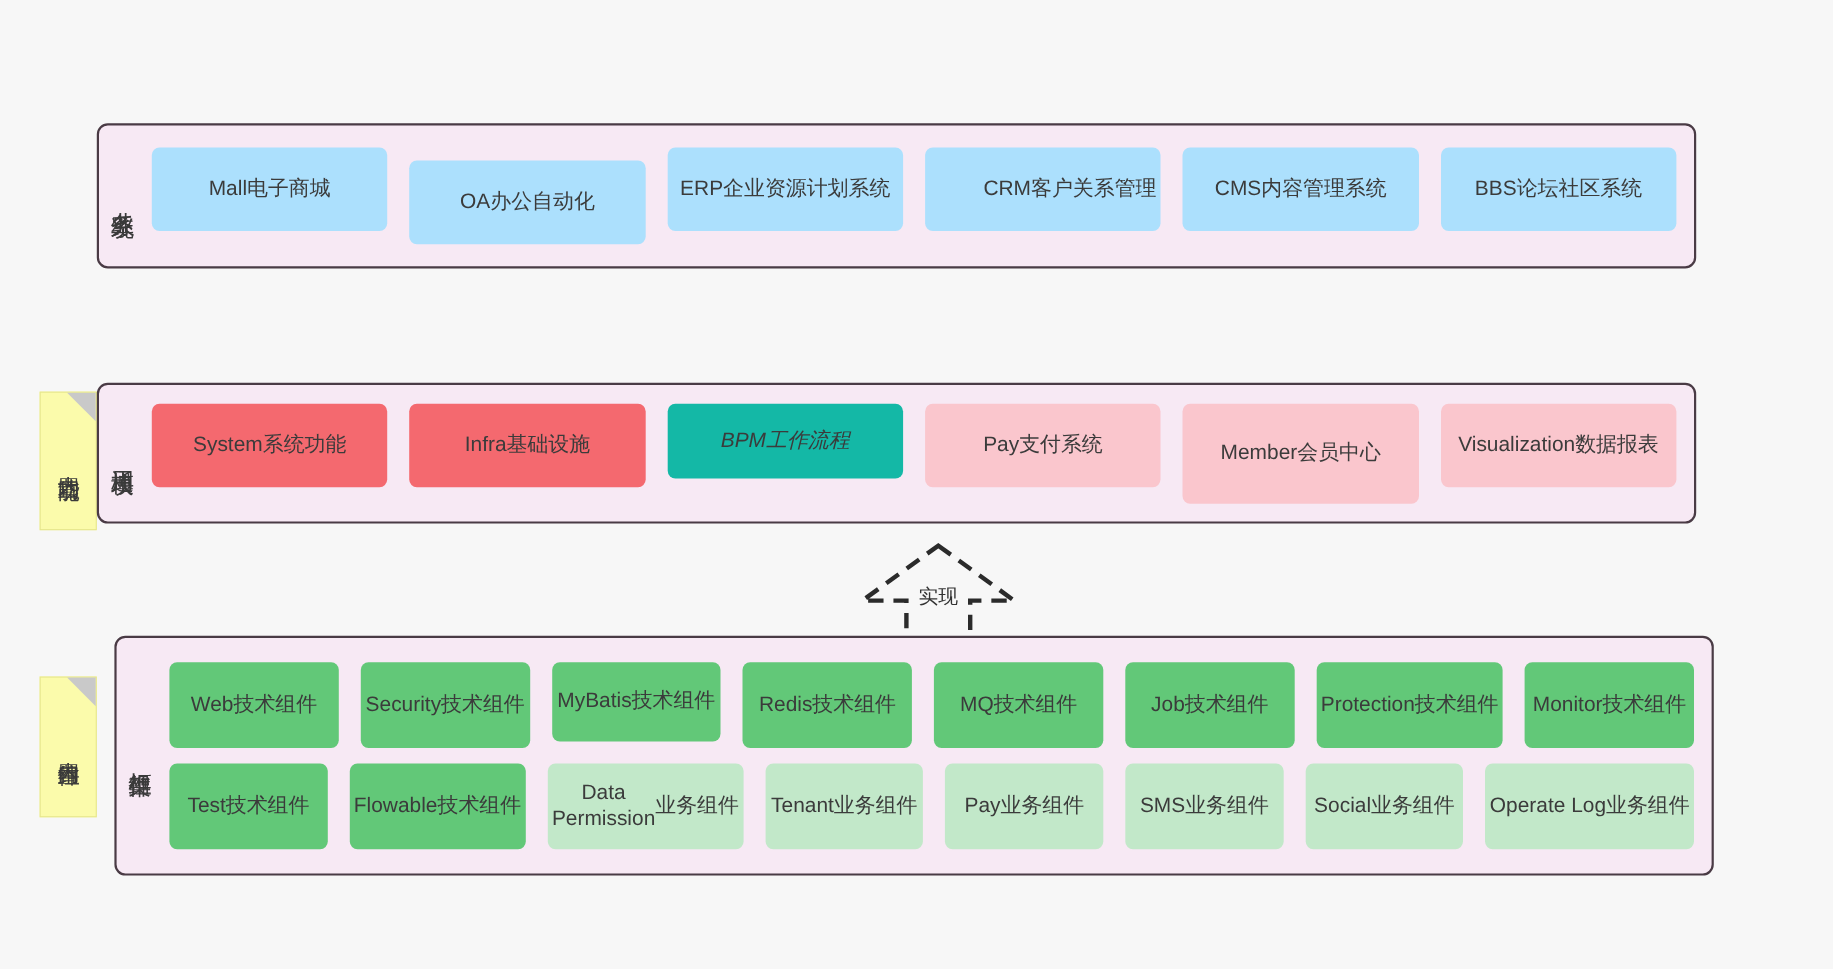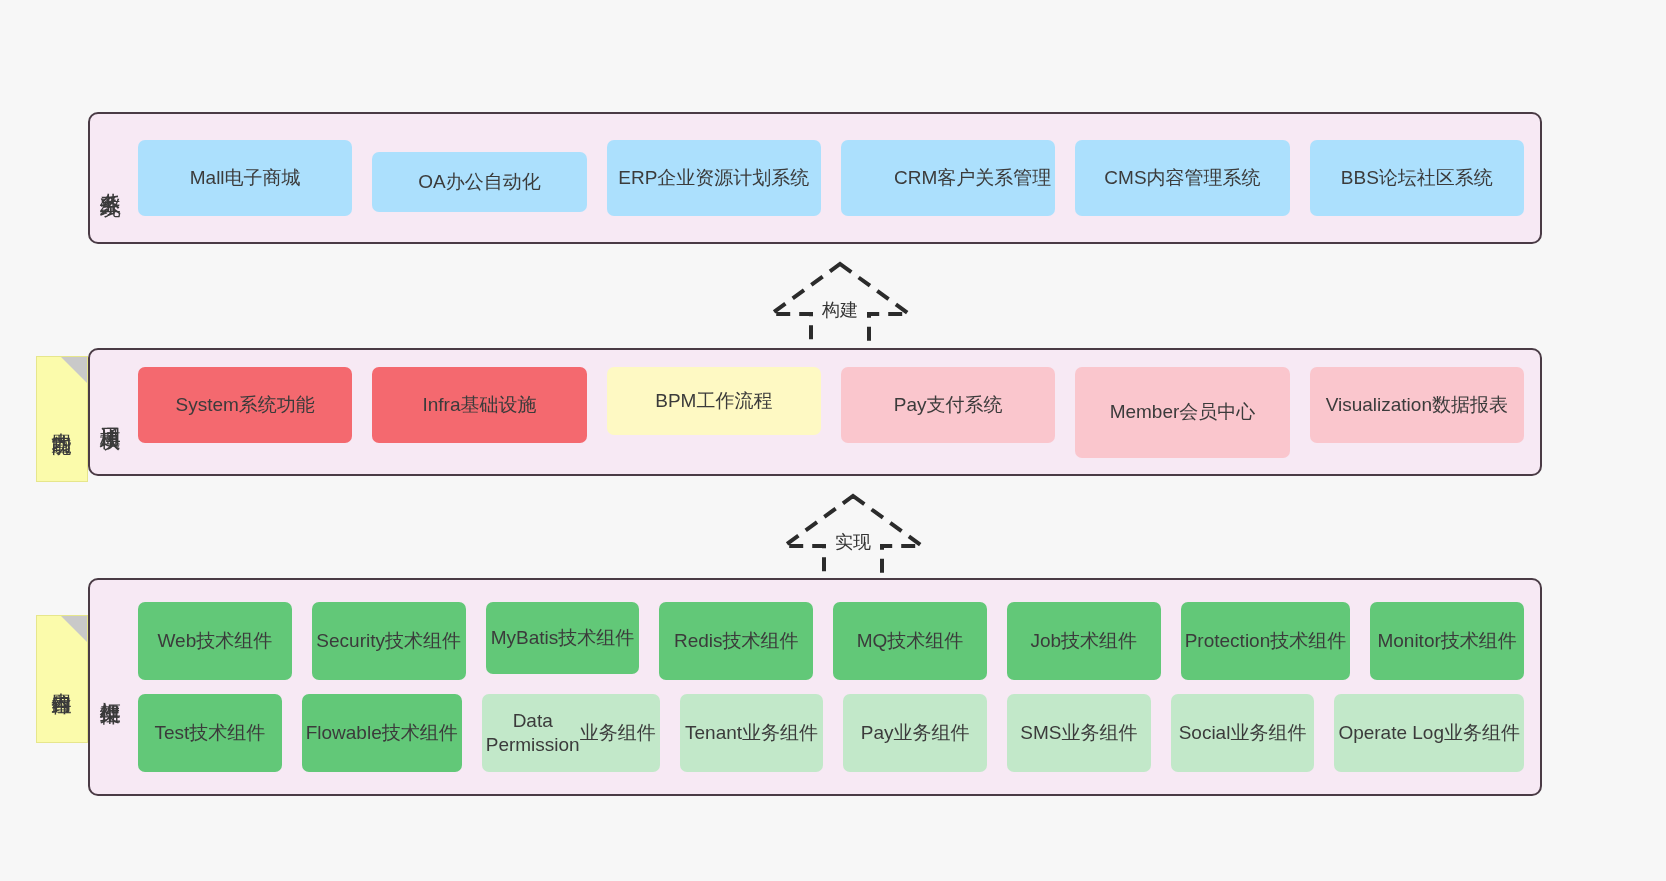--- a/index.html
+++ b/index.html
@@ -134,21 +134,21 @@
 <div id="stage">
 
   <div class="layer" id="layer-business" style="left:88px; top:112px; width:1454px; height:132px;">
     <div class="layer-title">业务系统</div>
     <div class="cards">
       <div class="card-row">
         <div class="card" style="background:#ace0fd; height:76px;">
           <span class="en">Mall</span>
           <span class="cn">电子商城</span>
         </div>
-        <div class="card" style="background:#ace0fd; height:60px;margin-top:12px;">
+        <div class="card" style="background:#ace0fd; height:76px;margin-top:12px;">
           <span class="en">OA</span>
           <span class="cn">办公自动化</span>
         </div>
         <div class="card" style="background:#ace0fd; height:76px;">
           <span class="en">ERP</span>
           <span class="cn">企业资源计划系统</span>
         </div>
         <div class="card" style="background:#ace0fd; height:76px;justify-content:flex-end;">
           <span class="en">CRM</span>
           <span class="cn">客户关系管理</span>
@@ -158,45 +158,39 @@
           <span class="cn">内容管理系统</span>
         </div>
         <div class="card" style="background:#ace0fd; height:76px;">
           <span class="en">BBS</span>
           <span class="cn">论坛社区系统</span>
         </div>
       </div>
     </div>
   </div>
 
-  <div class="arrow" style="left:765px; top:258px;">
-    <svg width="150" height="95" viewBox="0 0 150 95" fill="none">
-      <path d="M75 6 L144 56 L104 56 L104 92 L46 92 L46 56 L6 56 Z" stroke="#2b2b2b" stroke-width="4" fill="none" stroke-dasharray="14 9" stroke-linejoin="miter"></path>
-    </svg>
-    <div class="arrow-label">构建</div>
-  </div>
 
   <div class="note" style="left:36px; top:356px; width:52px; height:126px;">
     <span class="fold"></span>
     <span>内置功能</span>
   </div>
 
   <div class="layer" id="layer-common" style="left:88px; top:348px; width:1454px; height:128px;">
     <div class="layer-title">通用模块</div>
     <div class="cards">
       <div class="card-row">
         <div class="card" style="background:#f4696f; height:76px;">
           <span class="en">System</span>
           <span class="cn">系统功能</span>
         </div>
         <div class="card" style="background:#f4696f; height:76px;">
           <span class="en">Infra</span>
           <span class="cn">基础设施</span>
         </div>
-        <div class="card" style="background:#fef9c3; height:68px;">
+        <div class="card" style="background:#14b8a6; height:68px;font-style:italic;">
           <span class="en">BPM</span>
           <span class="cn">工作流程</span>
         </div>
         <div class="card" style="background:#fac6cd; height:76px;">
           <span class="en">Pay</span>
           <span class="cn">支付系统</span>
         </div>
         <div class="card" style="background:#fac6cd; height:91px;">
           <span class="en">Member</span>
           <span class="cn">会员中心</span>
@@ -214,21 +208,21 @@
       <path d="M75 6 L144 56 L104 56 L104 92 L46 92 L46 56 L6 56 Z" stroke="#2b2b2b" stroke-width="4" fill="none" stroke-dasharray="14 9" stroke-linejoin="miter"></path>
     </svg>
     <div class="arrow-label">实现</div>
   </div>
 
   <div class="note" style="left:36px; top:615px; width:52px; height:128px;">
     <span class="fold"></span>
     <span>内置组件</span>
   </div>
 
-  <div class="layer" id="layer-framework" style="left:88px; top:578px; width:1454px; height:218px;">
+  <div class="layer" id="layer-framework" style="left:104px; top:578px; width:1454px; height:218px;">
     <div class="layer-title">框架组件</div>
     <div class="cards">
 
       <div class="card-row">
         <div class="card" style="background:#62c878; height:78px;">
           <span class="en">Web</span>
           <span class="cn">技术组件</span>
         </div>
         <div class="card" style="background:#62c878; height:78px;">
           <span class="en">Security</span>

